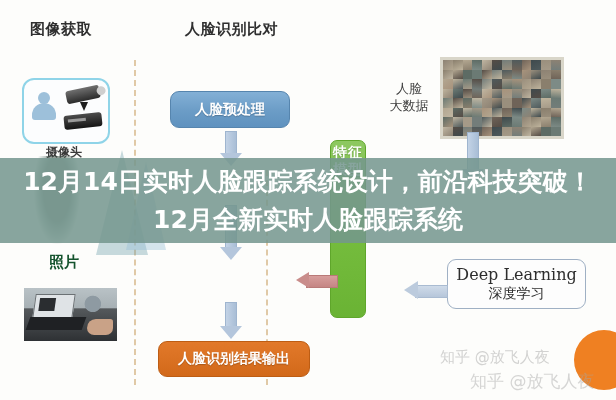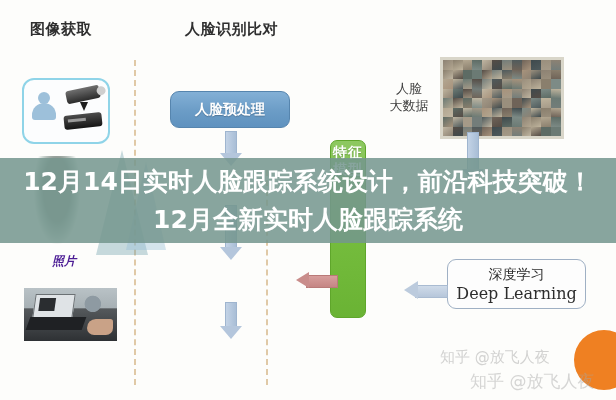--- a/index.html
+++ b/index.html
@@ -103,21 +103,21 @@
     width: 84px; text-align: center;
     font-family: "DejaVu Sans", sans-serif;
     font-size: 12px; font-weight: 700; color: #3a3a3a;
   }
 
   
   #photo-label {
     position: absolute; left: 22px; top: 253px;
     width: 84px; text-align: center;
     font-family: "DejaVu Sans", sans-serif;
-    font-size: 12px; font-weight: 700; color: #4c1d95; font-style: italic;
+    font-size: 15px; font-weight: 700; color: #14532d;
   }
   
   #laptop-photo {
     position: absolute; left: 24px; top: 288px;
     width: 93px; height: 53px;
     background:
       radial-gradient(circle at 74% 30%, #8e9aa2 0 10%, transparent 11%),
       linear-gradient(180deg,#b9c2c6 0%, #a7b0b4 38%, #55595c 39%, #2e3134 100%);
     overflow: hidden;
   }
@@ -394,20 +394,21 @@
 
   <div id="camera-box">
     <div id="person-icon">
       <div class="head"></div>
       <div class="body"></div>
     </div>
     <div id="cctv-icon"></div>
     <div id="cam-arrow"></div>
     <div id="dvr-icon"></div>
   </div>
+  <div id="camera-label">摄像头</div>
 
   <div id="photo-label">照片</div>
   <div id="laptop-photo">
     <div class="screen"></div>
     <div class="base"></div>
     <div class="hand"></div>
   </div>
 
   <div id="bigdata-label">
     <span>人脸</span><br>
@@ -512,22 +513,22 @@
       <i style="background: linear-gradient(185deg, rgb(107, 122, 116), rgb(107, 122, 116));"></i>
     </div>
   <div class="block-arrow" id="arrow-data">
     <div class="shaft"></div>
       <div class="head"></div>
   </div>
 
   <div id="box-feature-model">特征模型</div>
 
   <div id="box-deep-learning">
+    <div id="dl-en">Deep Learning</div>
     <div id="dl-cn">深度学习</div>
-    <div id="dl-en">Deep Learning</div>
   </div>
   <div id="arrow-dl-to-model">
     <div class="shaft"></div>
       <div class="head"></div>
   </div>
 
   <div class="flowbox" id="box-preprocess">人脸预处理</div>
   <div class="block-arrow" id="arrow-1">
     <div class="shaft"></div>
       <div class="head"></div>
@@ -537,20 +538,21 @@
       <div class="head"></div>
   </div>
   <div id="arrow-model-to-compare">
     <div class="shaft"></div>
       <div class="head"></div>
   </div>
   <div class="block-arrow" id="arrow-3">
     <div class="shaft"></div>
       <div class="head"></div>
   </div>
+  <div class="flowbox" id="box-output">人脸识别结果输出</div>
 
   <div id="orange-blob"></div>
 
   <div class="ghost-shape" id="ghost-face"></div>
   <div class="ghost-shape" id="ghost-tri-1"></div>
   <div class="ghost-shape" id="ghost-tri-2"></div>
 
   <div id="overlay-band">
     <div id="overlay-title">12月14日实时人脸跟踪系统设计，前沿科技突破！12月全新实时人脸跟踪系统</div>
   </div>

